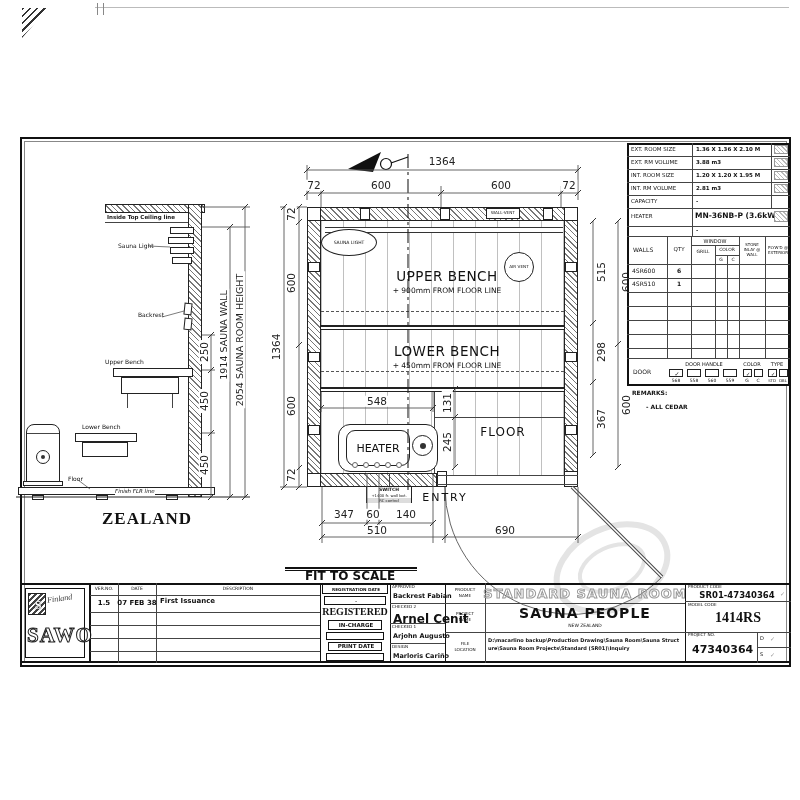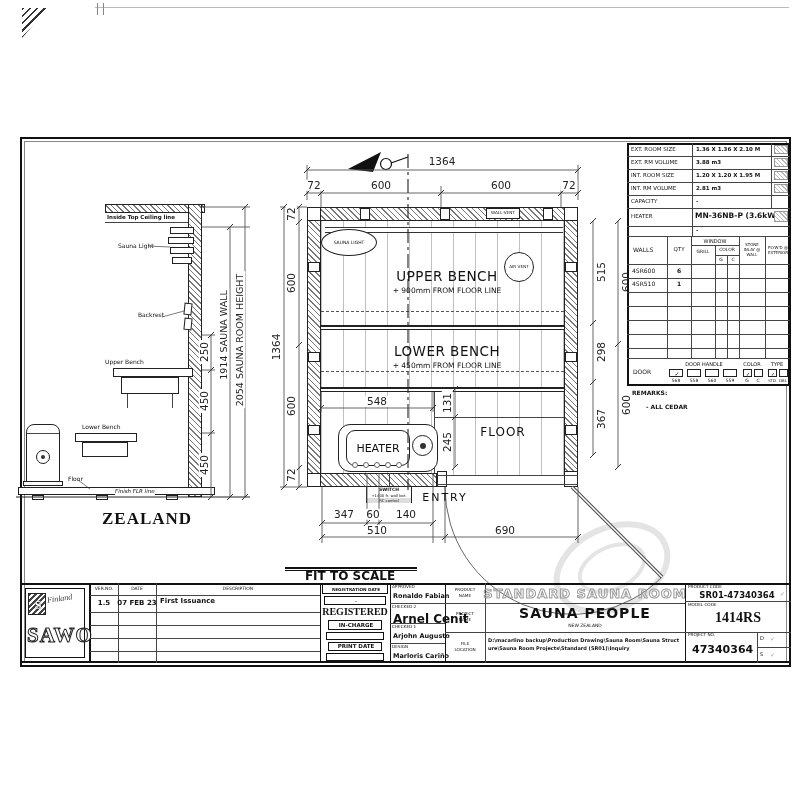--- a/index.html
+++ b/index.html
@@ -333,21 +333,21 @@
   <div class="vl" style="left:320px;top:583px;height:80px;background:#111;"></div>
   <div class="hl" style="left:90px;top:595px;width:230px;"></div>
   <div class="hl" style="left:90px;top:612px;width:230px;"></div>
   <div class="hl" style="left:90px;top:625px;width:230px;"></div>
   <div class="hl" style="left:90px;top:638px;width:230px;"></div>
   <div class="hl" style="left:90px;top:651px;width:230px;"></div>
   <div class="t c" style="left:104px;top:589px;font-size:4.5px;">VER.NO.</div>
   <div class="t c" style="left:137px;top:589px;font-size:4.5px;">DATE</div>
   <div class="t c" style="left:238px;top:589px;font-size:4.5px;">DESCRIPTION</div>
   <div class="t c" style="left:104px;top:603px;font-size:7px;font-weight:bold;">1.5</div>
-  <div class="t c" style="left:137px;top:603px;font-size:7px;font-weight:bold;">07 FEB 23</div>
+  <div class="t c" style="left:137px;top:603px;font-size:7px;font-weight:bold;">07 FEB 38</div>
   <div class="t" style="left:160px;top:598px;font-size:7px;font-weight:bold;">First Issuance</div>
 
   <div class="cell" style="left:322px;top:584px;width:66px;height:10px;border-width:1.5px;">
     <span class="t c" style="left:33px;top:5px;font-size:4.2px;font-weight:bold;">REGISTRATION DATE</span>
   </div>
   <div class="cell" style="left:324px;top:596px;width:62px;height:9px;">
     <span class="t c" style="left:31px;top:4px;font-size:6px;">-</span>
   </div>
   <div class="t c serif" style="left:355px;top:612px;font-size:10px;font-weight:900;">REGISTERED</div>
   <div class="cell" style="left:328px;top:620px;width:54px;height:10px;">
@@ -358,21 +358,21 @@
     <span class="t c" style="left:27px;top:4px;font-size:5.5px;font-weight:bold;">PRINT DATE</span>
   </div>
   <div class="cell" style="left:326px;top:653px;width:58px;height:8px;"></div>
 
   <div class="vl" style="left:390px;top:583px;height:80px;background:#111;"></div>
   <div class="vl" style="left:445px;top:583px;height:80px;background:#111;"></div>
   <div class="hl" style="left:390px;top:603px;width:55px;"></div>
   <div class="hl" style="left:390px;top:623px;width:55px;"></div>
   <div class="hl" style="left:390px;top:643px;width:55px;"></div>
   <div class="t" style="left:392px;top:585px;font-size:4.2px;">APPROVED</div>
-  <div class="t" style="left:393px;top:593px;font-size:6.5px;font-weight:bold;">Ronaldo Fabian</div>
+  <div class="t" style="left:393px;top:593px;font-size:6.5px;font-weight:bold;">Backrest Fabian</div>
   <div class="t" style="left:392px;top:605px;font-size:4.2px;">CHECKED 2</div>
   <div class="t" style="left:393px;top:613px;font-size:12px;font-weight:bold;">Arnel Cenit</div>
   <div class="t" style="left:392px;top:625px;font-size:4.2px;">CHECKED 1</div>
   <div class="t" style="left:393px;top:633px;font-size:6.5px;font-weight:bold;">Arjohn Augusto</div>
   <div class="t" style="left:392px;top:645px;font-size:4.2px;">DESIGN</div>
   <div class="t" style="left:393px;top:653px;font-size:6.5px;font-weight:bold;">Marloris Cariño</div>
 
   <div class="vl" style="left:485px;top:583px;height:80px;"></div>
   <div class="vl" style="left:685px;top:583px;height:80px;background:#111;"></div>
   <div class="hl" style="left:445px;top:603px;width:240px;"></div>

